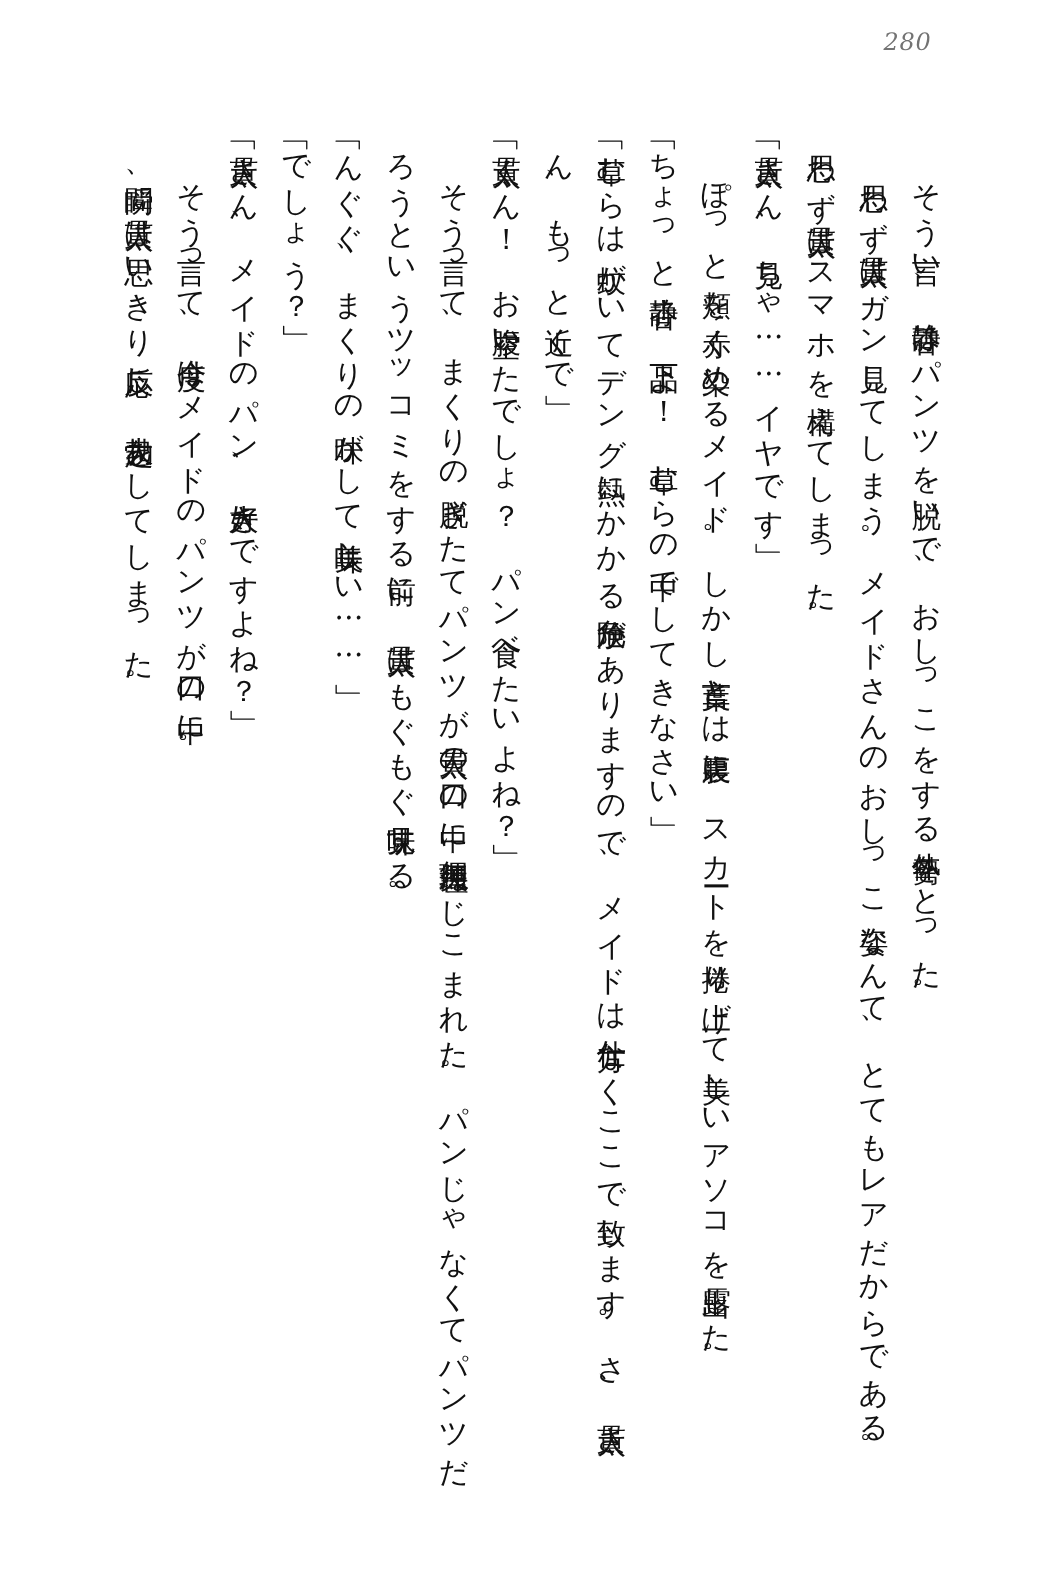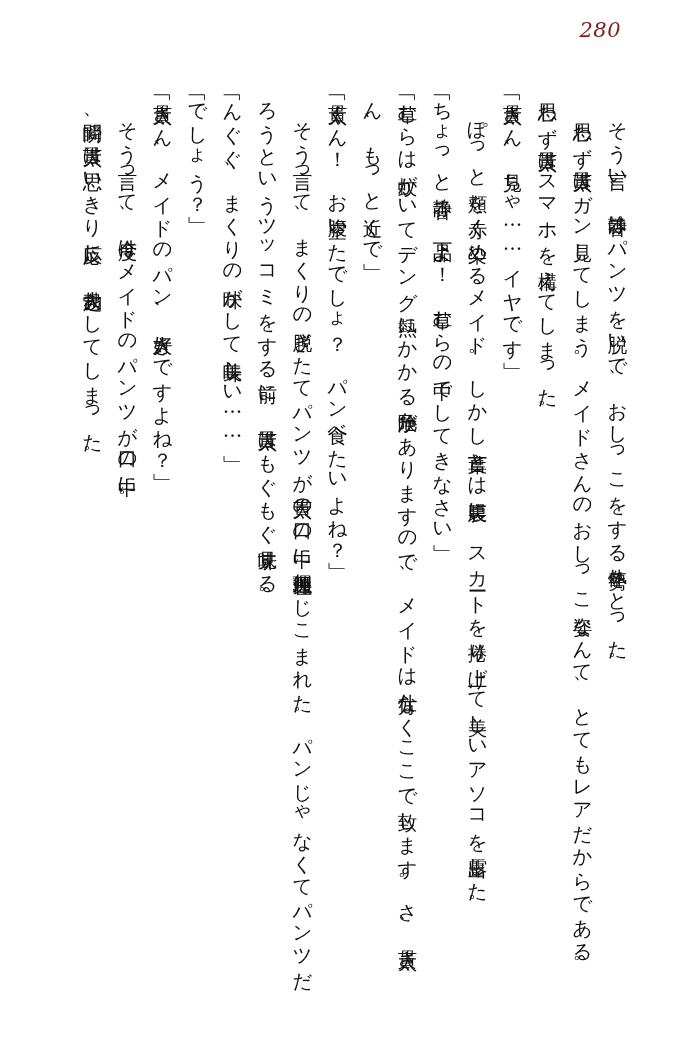--- a/index.html
+++ b/index.html
@@ -20,22 +20,22 @@
     height: 1050px;
     background: #ffffff;
     box-sizing: border-box;
   }
   .page-number {
     position: absolute;
     top: 18px;
     right: 72px;
     font-family: "DejaVu Serif", "Liberation Serif", serif;
     font-style: italic;
-    font-size: 21px;
-    color: #7f1d1d;
+    font-size: 16px;
+    color: #737373;
     letter-spacing: 0.5px;
   }
   .text-body {
     position: absolute;
     top: 88px;
     right: 58px;
     left: 40px;
     height: 900px;
     writing-mode: vertical-rl;
     -webkit-writing-mode: vertical-rl;

